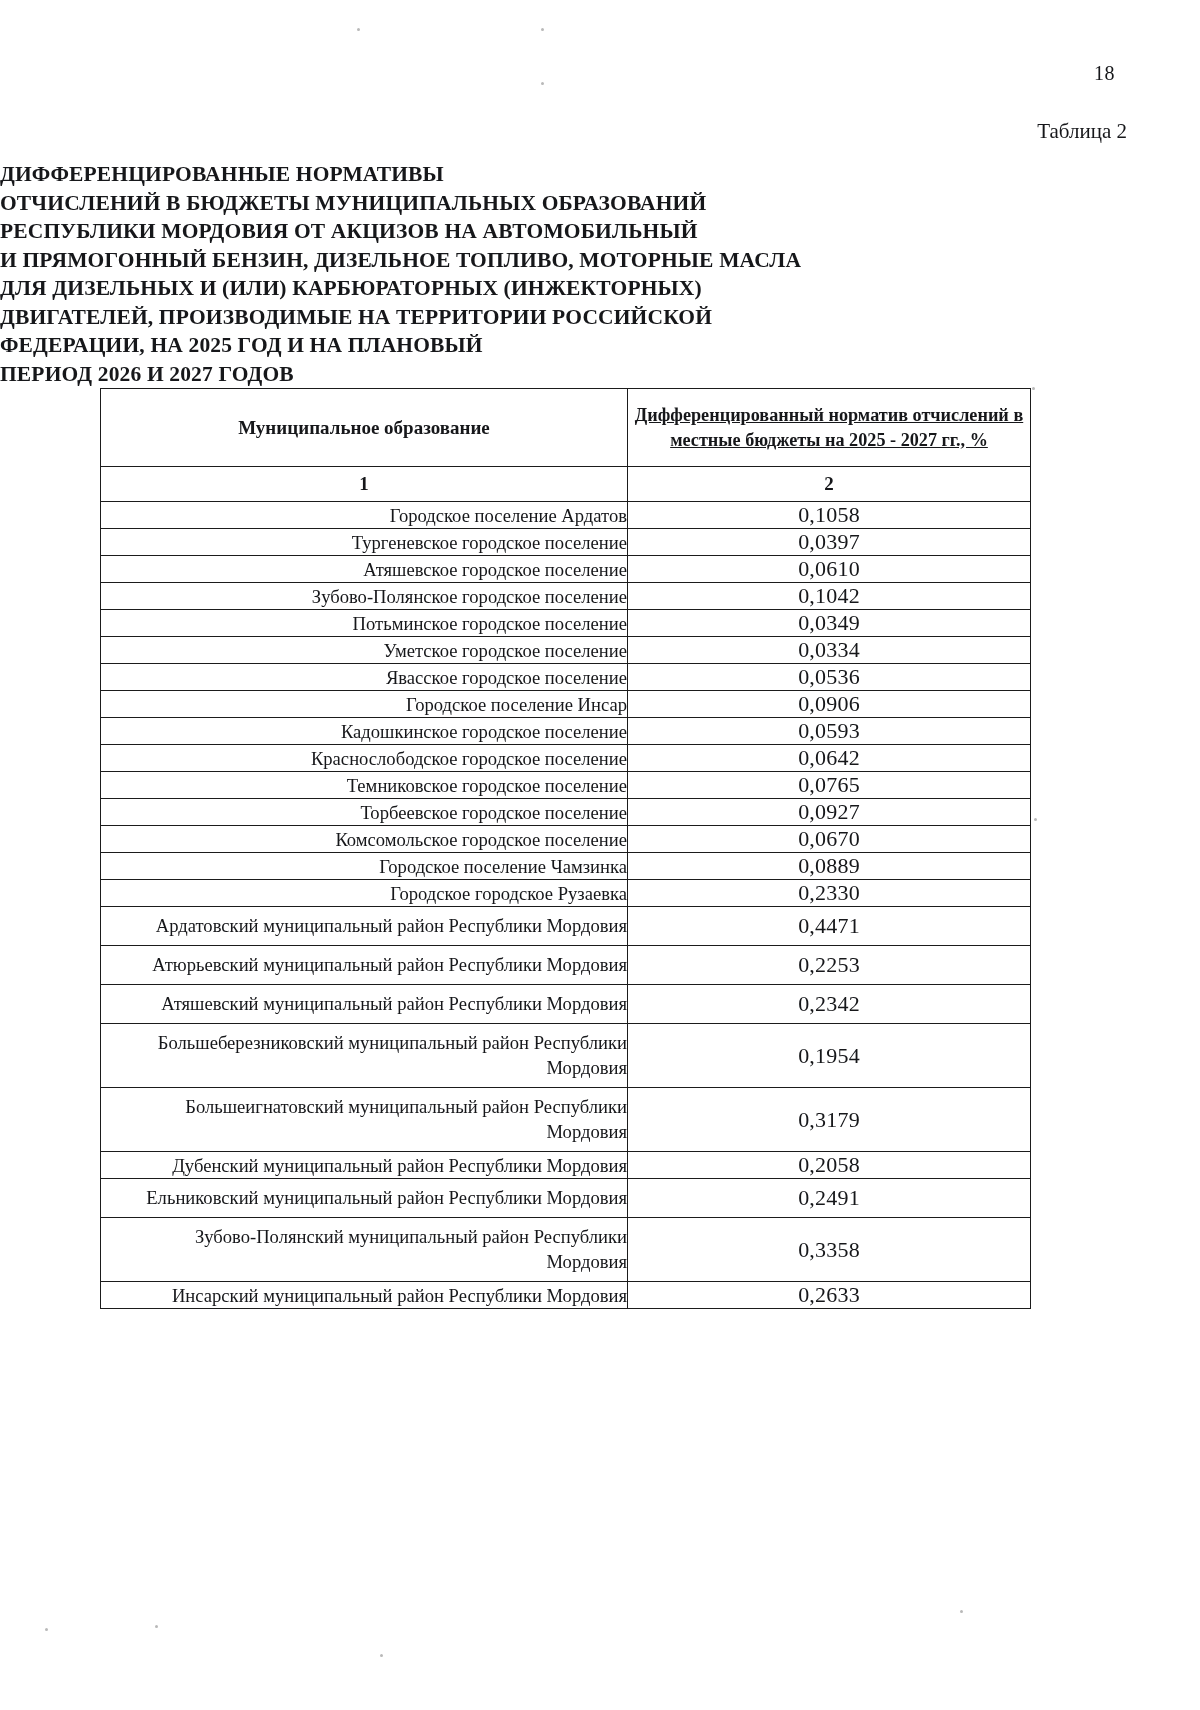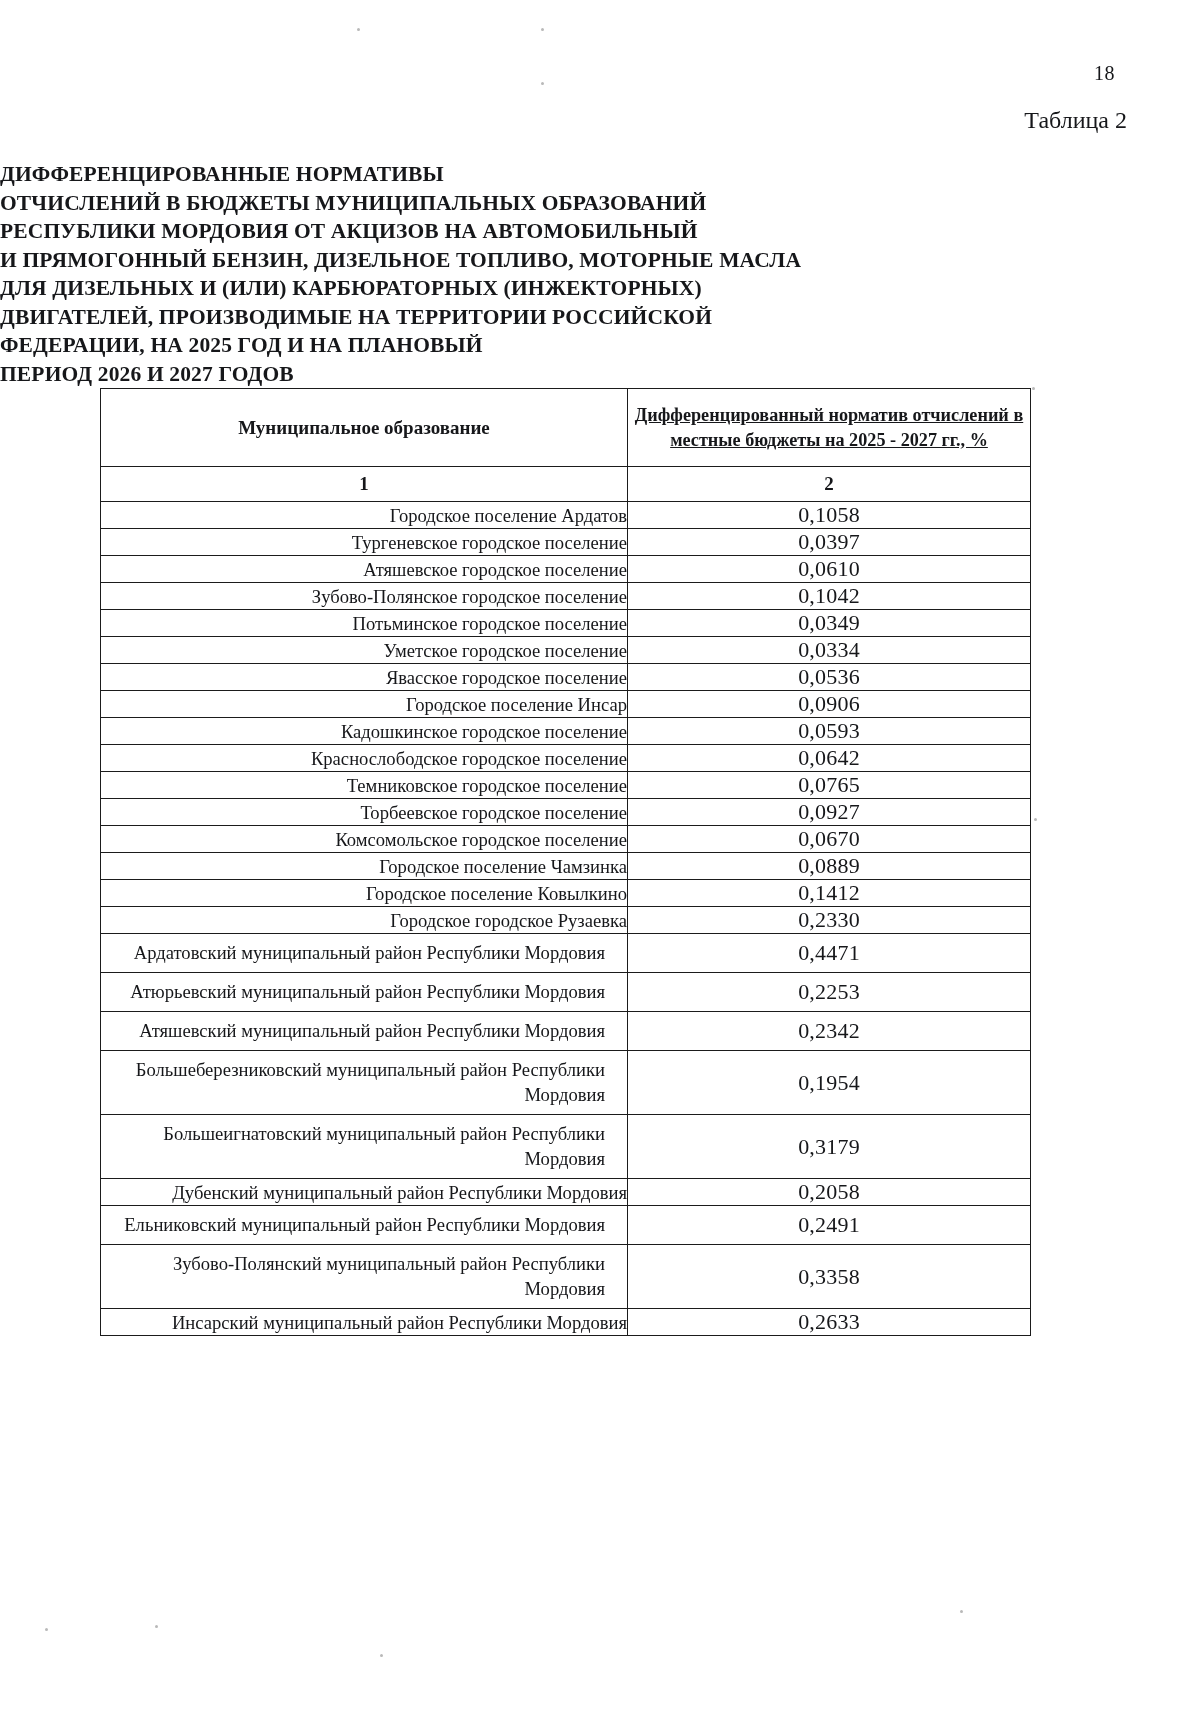--- a/index.html
+++ b/index.html
@@ -36,23 +36,23 @@
     position: absolute;
     top: 62px;
     right: 85px;
     font-size: 20px;
     letter-spacing: .5px;
   }
 
   
   .table-label {
     position: absolute;
-    top: 107px;
+    top: 119px;
     right: 73px;
-    font-size: 24px;
+    font-size: 21px;
   }
 
   
   .doc-title {
     position: absolute;
     top: 160px;
     left: 0;
     width: 1200px;
     text-align: left;
     font-weight: bold;
@@ -105,21 +105,21 @@
     font-size: 18.6px;
     line-height: 25px;
     padding: 5px 6px 5px 10px;
     text-align: right;
   }
   td.cell-val {
     font-size: 22px;
     text-align: center;
     letter-spacing: .2px;
   }
-  tr.two-line td.cell-name { padding: 6px 22px 7px 10px; }
+  tr.two-line td.cell-name { padding: 6px 0 7px 10px; }
 
   
   .table-wrap::after {
     content: "";
     position: absolute;
     inset: 0;
     pointer-events: none;
   }
 </style>
 </head>
@@ -219,24 +219,20 @@
           </tr>
           <tr>
             <td class="cell-name">Комсомольское городское поселение</td>
             <td class="cell-val">0,0670</td>
           </tr>
           <tr>
             <td class="cell-name">Городское поселение Чамзинка</td>
             <td class="cell-val">0,0889</td>
           </tr>
           <tr>
-            <td class="cell-name">Городское поселение Ковылкино</td>
-            <td class="cell-val">0,1412</td>
-          </tr>
-          <tr>
             <td class="cell-name">Городское городское Рузаевка</td>
             <td class="cell-val">0,2330</td>
           </tr>
           <tr class="two-line">
             <td class="cell-name">Ардатовский муниципальный район Республики Мордовия</td>
             <td class="cell-val">0,4471</td>
           </tr>
           <tr class="two-line">
             <td class="cell-name">Атюрьевский муниципальный район Республики Мордовия</td>
             <td class="cell-val">0,2253</td>

